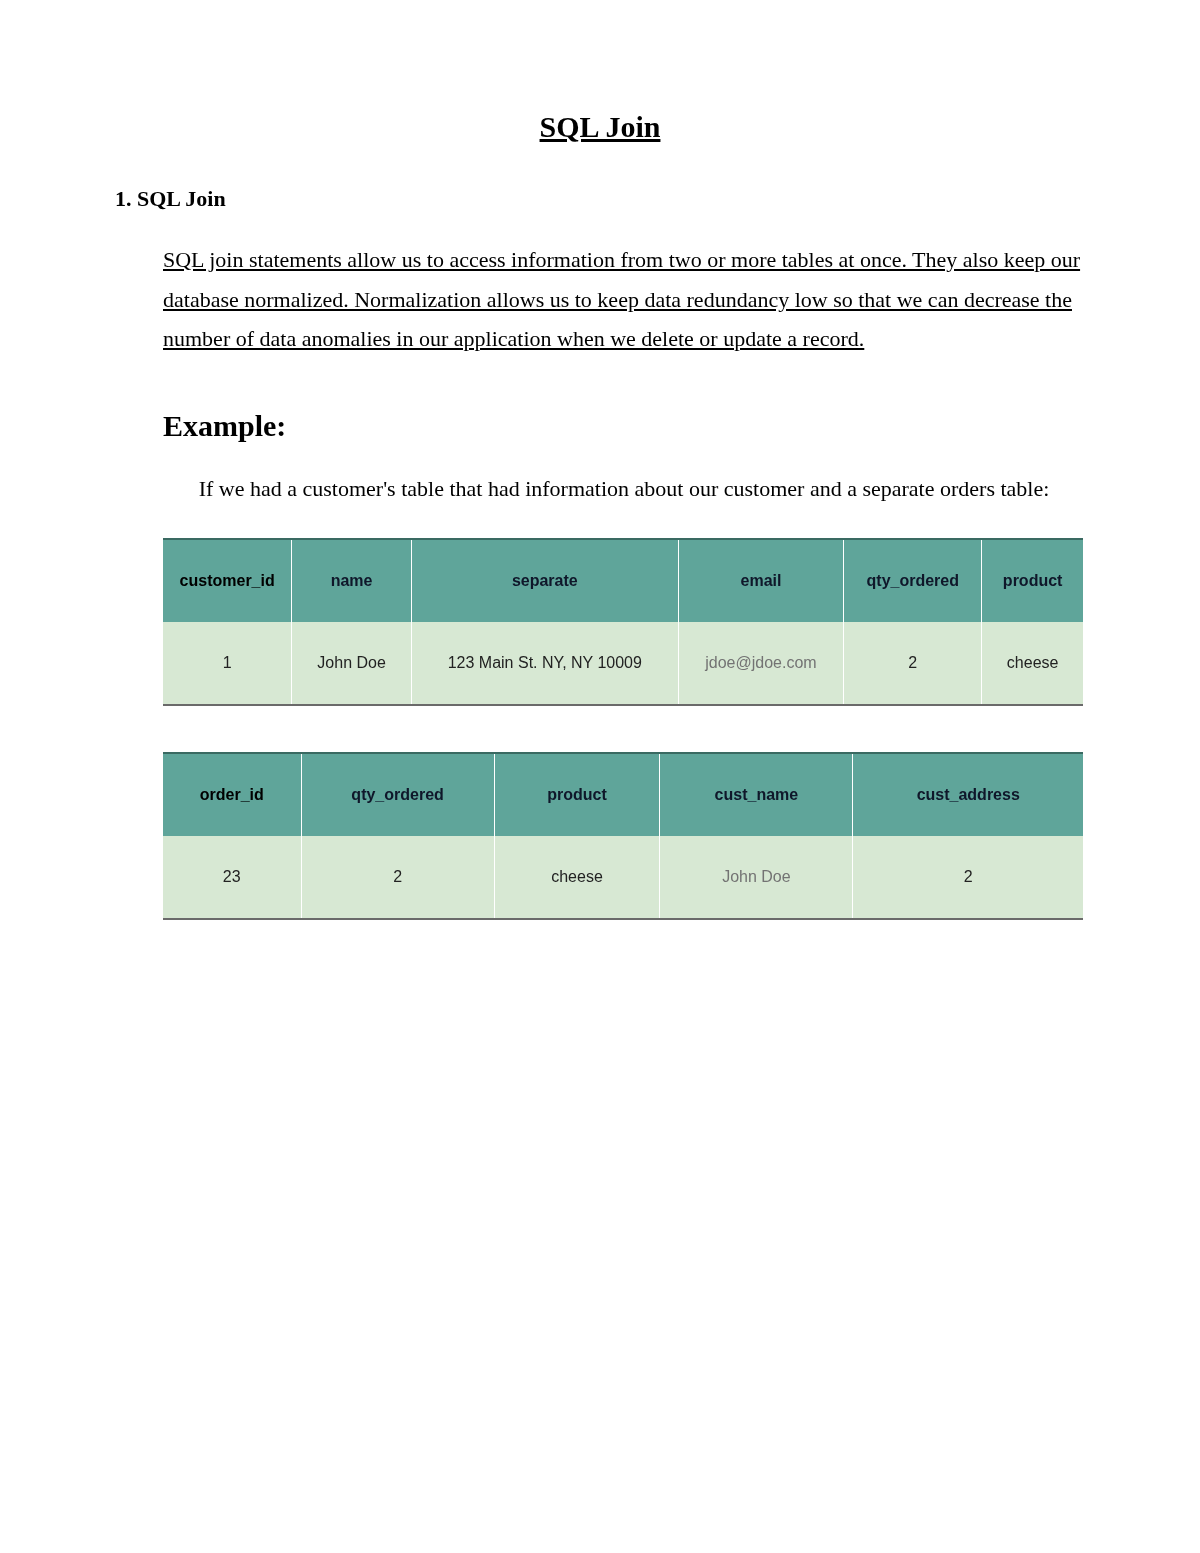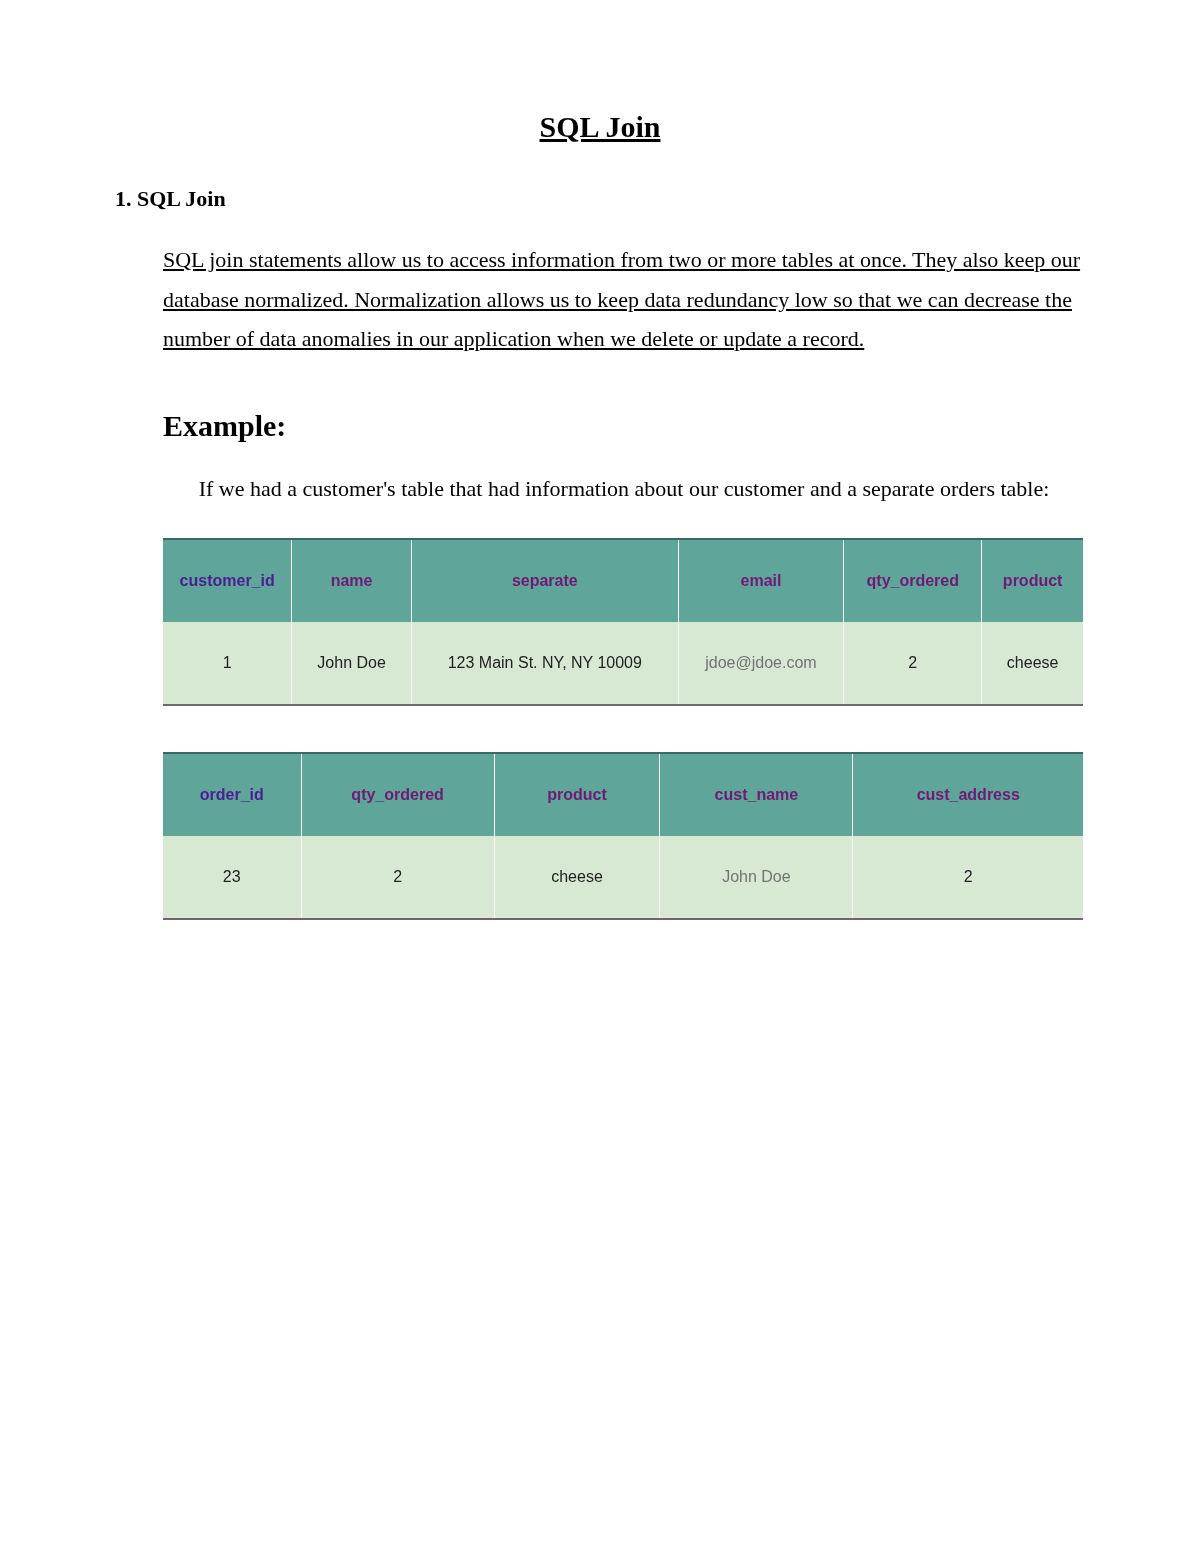--- a/index.html
+++ b/index.html
@@ -48,33 +48,33 @@
     }
     .data-table {
       border-collapse: collapse;
       width: 100%;
       margin-left: 48px;
       margin-bottom: 46px;
       font-family: Arial, Helvetica, sans-serif;
     }
     .data-table th {
       background: #5fa59a;
-      color: #701a75;
+      color: #0f172a;
       font-weight: bold;
       font-size: 16px;
       padding: 32px 10px;
       text-align: center;
       border-right: 1px solid #ffffff;
       border-top: 2px solid #3a6a62;
     }
     .data-table th:last-child {
       border-right: none;
     }
     .data-table th.link-col {
-      color: #4c1d95;
+      color: #000000;
     }
     .data-table td {
       background: #d7e8d3;
       font-size: 16px;
       padding: 32px 10px;
       text-align: center;
       border-right: 1px solid #ffffff;
       border-bottom: 2px solid #6a6a6a;
       color: #222;
     }

